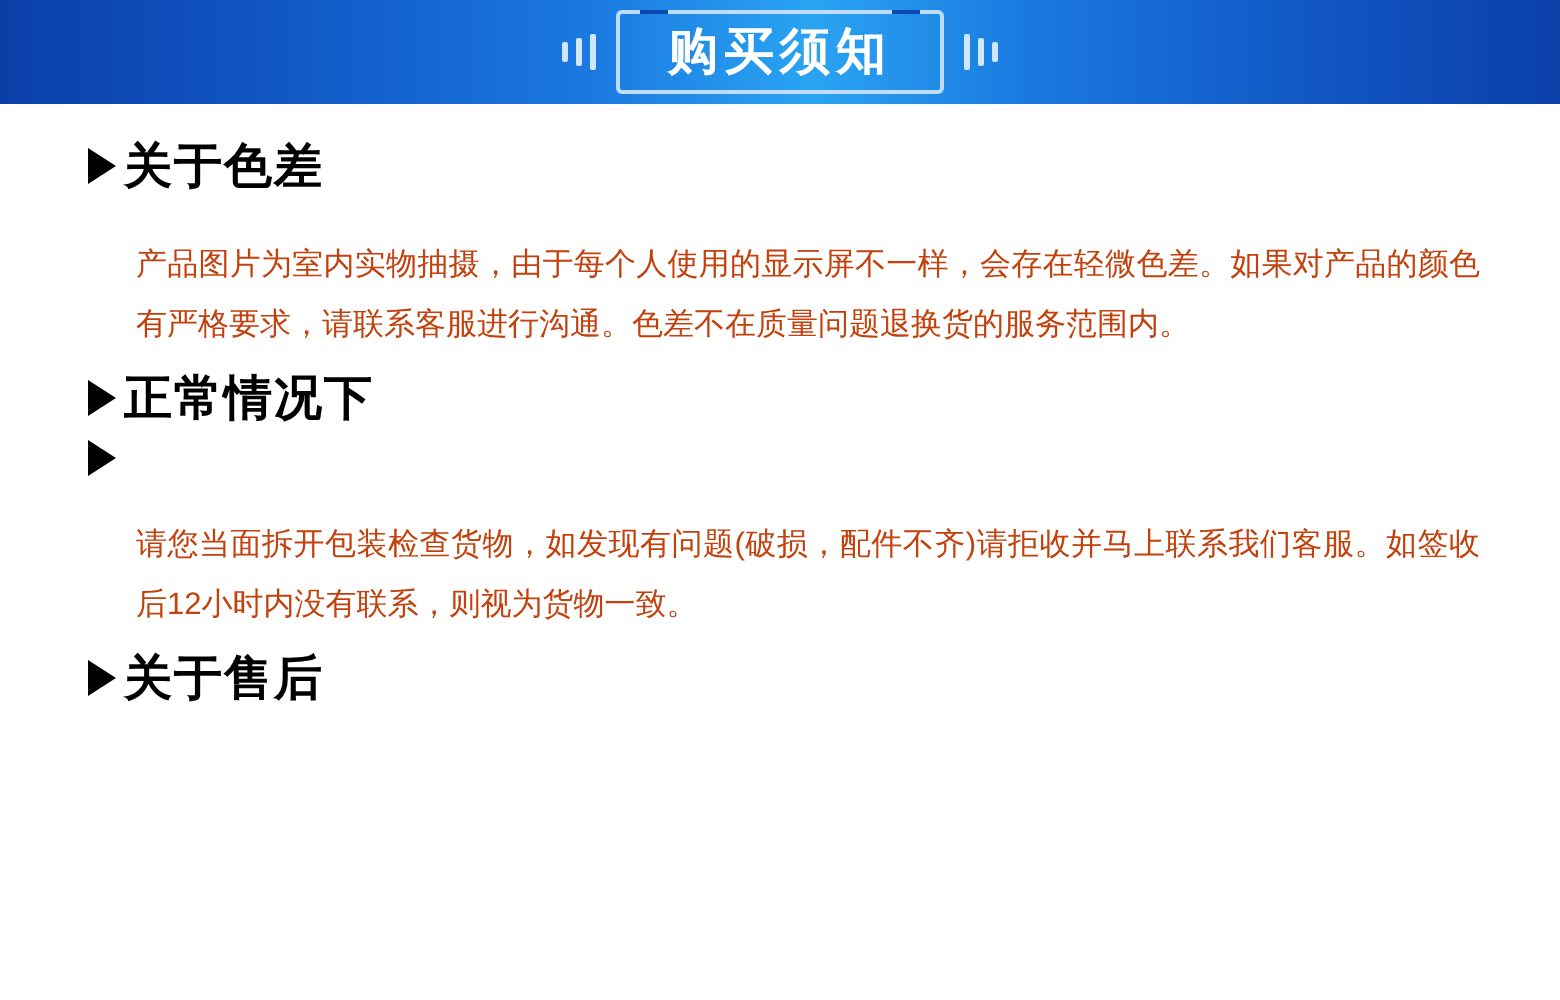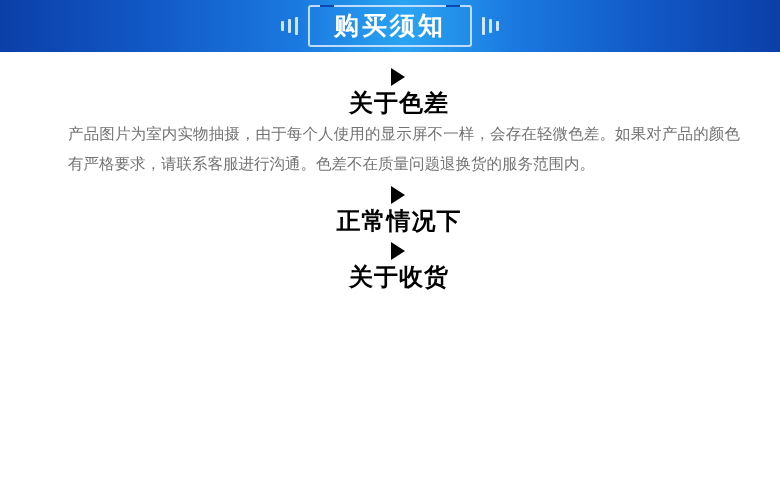--- a/index.html
+++ b/index.html
@@ -79,45 +79,44 @@
     padding: 10px 26px 0 26px;
   }
   .section {
     margin-bottom: 4px;
   }
   .sec-head {
     display: flex;
     align-items: center;
     gap: 2px;
     margin: 6px 0 2px 18px;
-    flex-direction: column;
   }
   .arrow-icon {
     display: inline-block;
     width: 0;
     height: 0;
     border-top: 9px solid transparent;
     border-bottom: 9px solid transparent;
     border-left: 14px solid #000000;
     margin-right: 2px;
   }
   .sec-title {
     font-size: 24px;
     font-weight: bold;
     color: #000000;
     font-family: "DejaVu Sans", "Liberation Sans", sans-serif;
     letter-spacing: 1px;
     line-height: 30px;
   }
   .sec-body {
-    margin: 2px 0 0 42px;
+    margin: 20px 0 0 42px;
     font-size: 15.5px;
     line-height: 30px;
-    color: #737373;
-    font-family: Liberation Mono, monospace;
+    color: #c2410c;
+    font-family: Liberation Sans, sans-serif;
     max-width: 672px;
     text-align: justify;
   }
 </style>
 </head>
 <body>
 
 <div class="page">
 
   <div class="banner">
@@ -151,21 +150,25 @@
     <div class="section">
       <div class="sec-head">
         <span class="arrow-icon"></span>
         <span class="sec-title">正常情况下</span>
       </div>
     </div>
 
     <div class="section">
       <div class="sec-head">
         <span class="arrow-icon"></span>
-        <span class="sec-title">关于收货</span>
       </div>
+      <p class="sec-body">请您当面拆开包装检查货物，如发现有问题(破损，配件不齐)请拒收并马上联系我们客服。如签收后12小时内没有联系，则视为货物一致。</p>
     </div>
 
     <div class="section">
+      <div class="sec-head">
+        <span class="arrow-icon"></span>
+        <span class="sec-title">关于售后</span>
+      </div>
     </div>
 
   </div>
 </div>
 
 </body></html>

